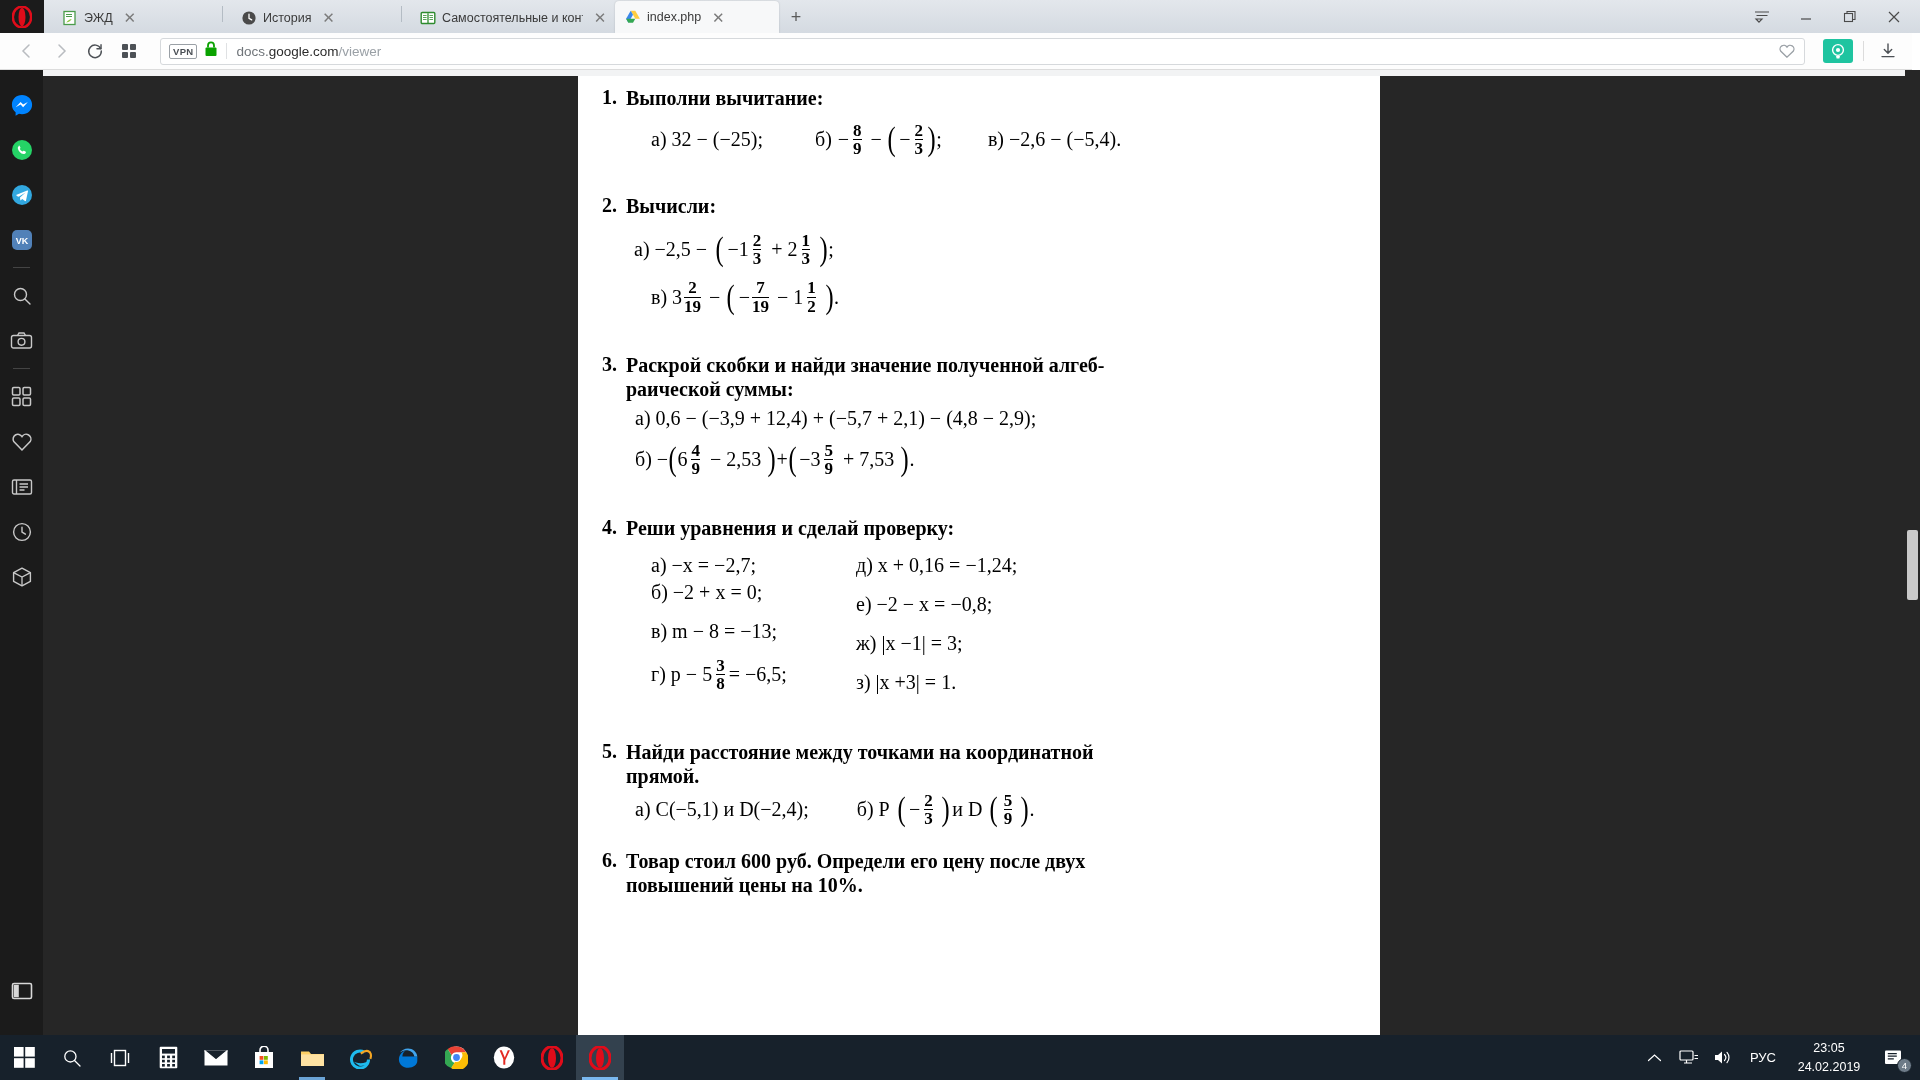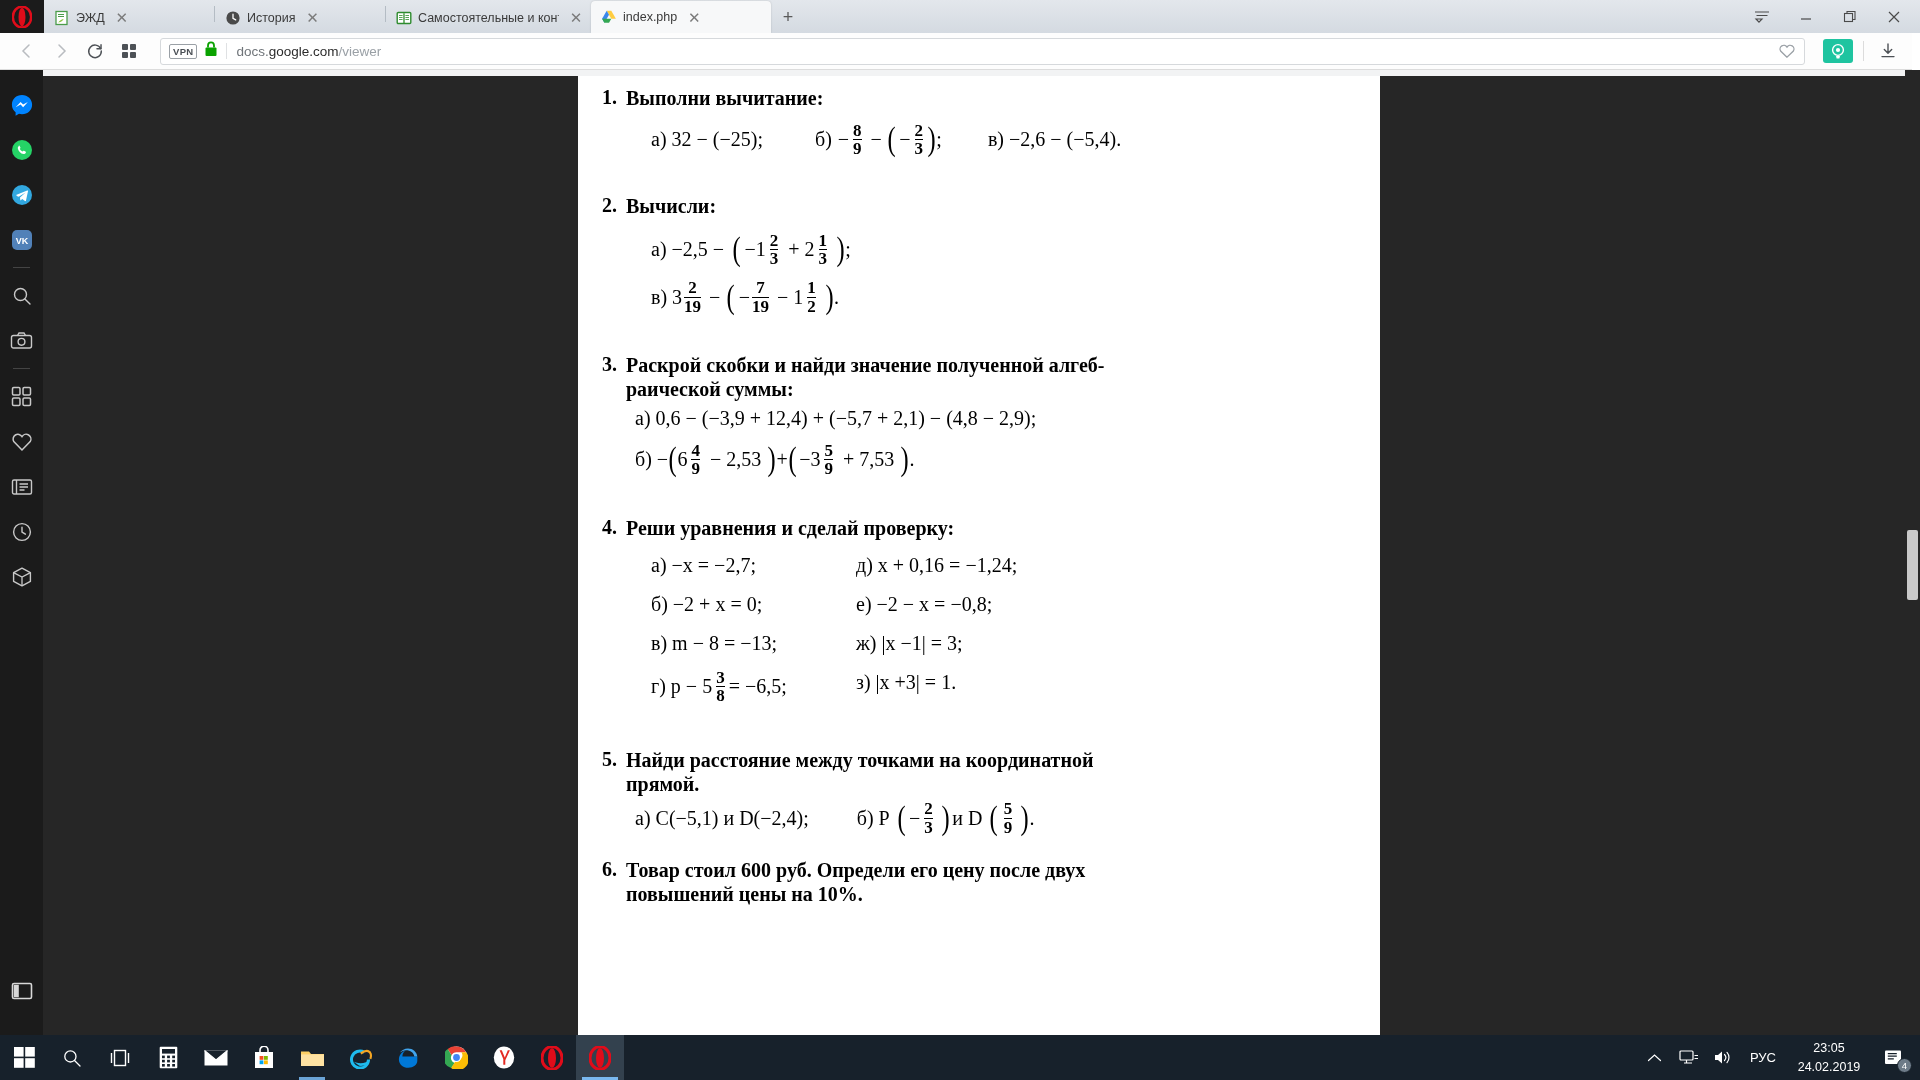--- a/index.html
+++ b/index.html
@@ -27,21 +27,21 @@
     width: 44px; height: 33px; background: #1b1b1b;
     display: flex; align-items: center; justify-content: center;
     flex: none;
   }
   .opera-logo { width: 20px; height: 22px; }
   .tab {
     height: 31px; display: flex; align-items: center;
     padding: 0 4px 0 10px; position: relative;
     flex: none; min-width: 0;
   }
-  .tab.inactive { color: #3c3c3c; }
+  .tab.inactive { color: #3c3c3c; margin-left: 8px; }
   .tab.active {
     background: #f7f8f9; border-top-left-radius: 4px; border-top-right-radius: 4px;
     height: 32px; box-shadow: 0 0 2px rgba(0,0,0,.18);
   }
   .tab-sep {
     width: 1px; height: 16px; background: #b4bcc4; flex: none; align-self: center;
     margin-bottom: 6px;
   }
   .tab-favicon { width: 16px; height: 16px; flex: none; margin-right: 6px; }
   .tab-title {
@@ -235,21 +235,21 @@
       <div class="tab inactive" style="width:205px">
         <svg class="tab-favicon" viewBox="0 0 16 16">
           <rect x="1.2" y="2.5" width="13.6" height="11" rx="1" fill="#fff" stroke="#2e8b2e" stroke-width="1.4"></rect>
           <path d="M8 3.2v10" stroke="#2e8b2e" stroke-width="1.3"></path>
           <path d="M3 5.5h3.6M3 7.5h3.6M3 9.5h3.6M9.4 5.5H13M9.4 7.5H13M9.4 9.5H13" stroke="#2e8b2e" stroke-width=".8"></path>
         </svg>
         <span class="tab-title">Самостоятельные и конт</span>
         <span class="tab-close">✕</span>
       </div>
 
-      <div class="tab active" style="width:180px">
+      <div class="tab active" style="width:164px">
         <svg class="tab-favicon" viewBox="0 0 16 16">
           <path d="M5.7 1.8h4.6l4.6 8h-4.6z" fill="#ffcd40"></path>
           <path d="M5.7 1.8 1.1 9.8l2.3 4 4.6-8z" fill="#1a73e8" opacity=".85"></path>
           <path d="M1.1 9.8h9.2l-2.3 4H3.4z" fill="#34a853"></path>
         </svg>
         <span class="tab-title">index.php</span>
         <span class="tab-close">✕</span>
       </div>
 
       <div class="tab-newbtn">+</div>
@@ -448,21 +448,21 @@
               <span class="bigparen">)</span>
               <span>;</span>
               <span style="display:inline-block;width:46px"></span>
               <span>в) −2,6 − (−5,4).</span>
             </div>
 
             <div class="prob" style="margin-top:36px;margin-left:22px">
               <span class="num">2.</span>
               <span class="ptext">Вычисли:</span>
             </div>
-            <div class="line" style="margin-left:73px;margin-top:14px">
+            <div class="line" style="margin-left:56px;margin-top:14px">
               <span>а) −2,5 −</span>
               <span style="margin-left:7px" class="bigparen">(</span>
               <span style="margin-left:3px">−1</span>
               <span class="frac">
                 <span class="num2">2</span>
                 <span class="den">3</span>
               </span>
               <span style="margin-left:6px">+ 2</span>
               <span class="frac">
                 <span class="num2">1</span>
@@ -524,21 +524,21 @@
               <span class="bigparen" style="margin-left:5px">)</span>
               <span>.</span>
             </div>
 
             <div class="prob" style="margin-top:38px;margin-left:22px">
               <span class="num">4.</span>
               <span class="ptext">Реши уравнения и сделай проверку:</span>
             </div>
             <div style="display:flex;margin-left:73px;margin-top:12px">
               <div style="width:205px">
-                <div class="line" style="margin-bottom:12px">
+                <div class="line" style="">
                     <span>а) −x = −2,7;</span>
                   </div>
                 <div class="line" style="margin-bottom:12px">
                     <span>б) −2 + x = 0;</span>
                   </div>
                 <div class="line" style="margin-bottom:12px">
                     <span>в) m − 8 = −13;</span>
                   </div>
                 <div class="line">
                   <span>г) p  − 5</span>

